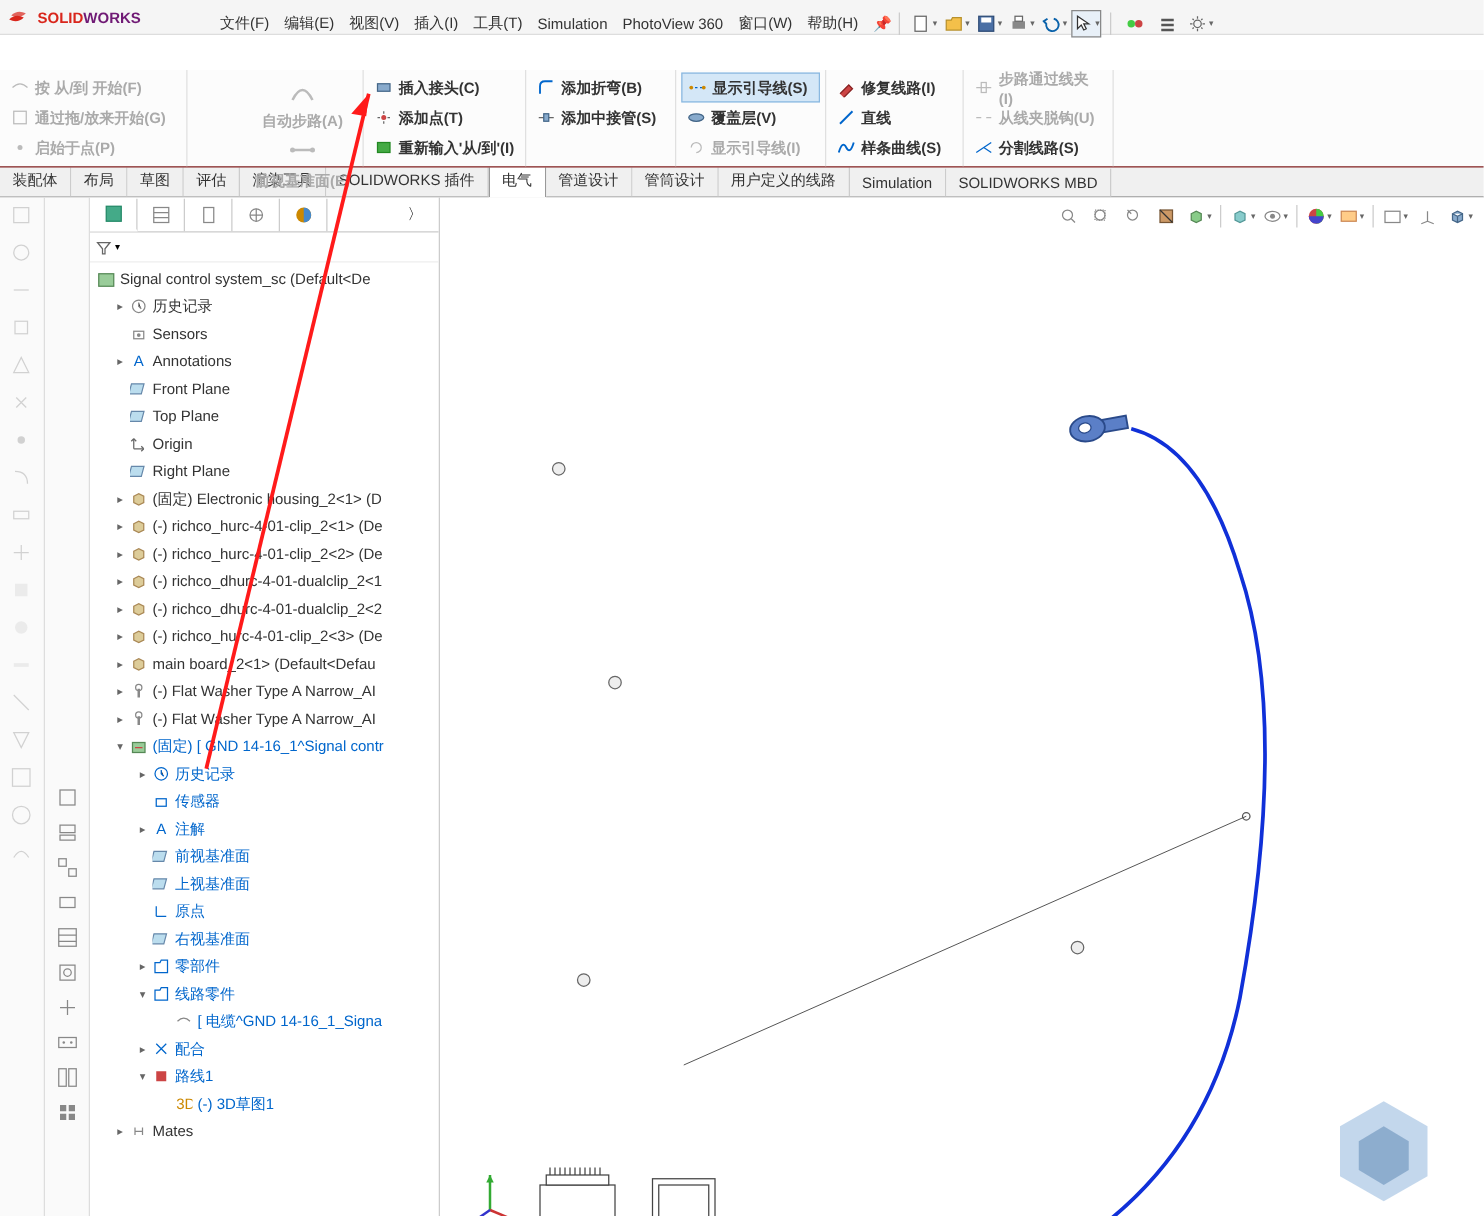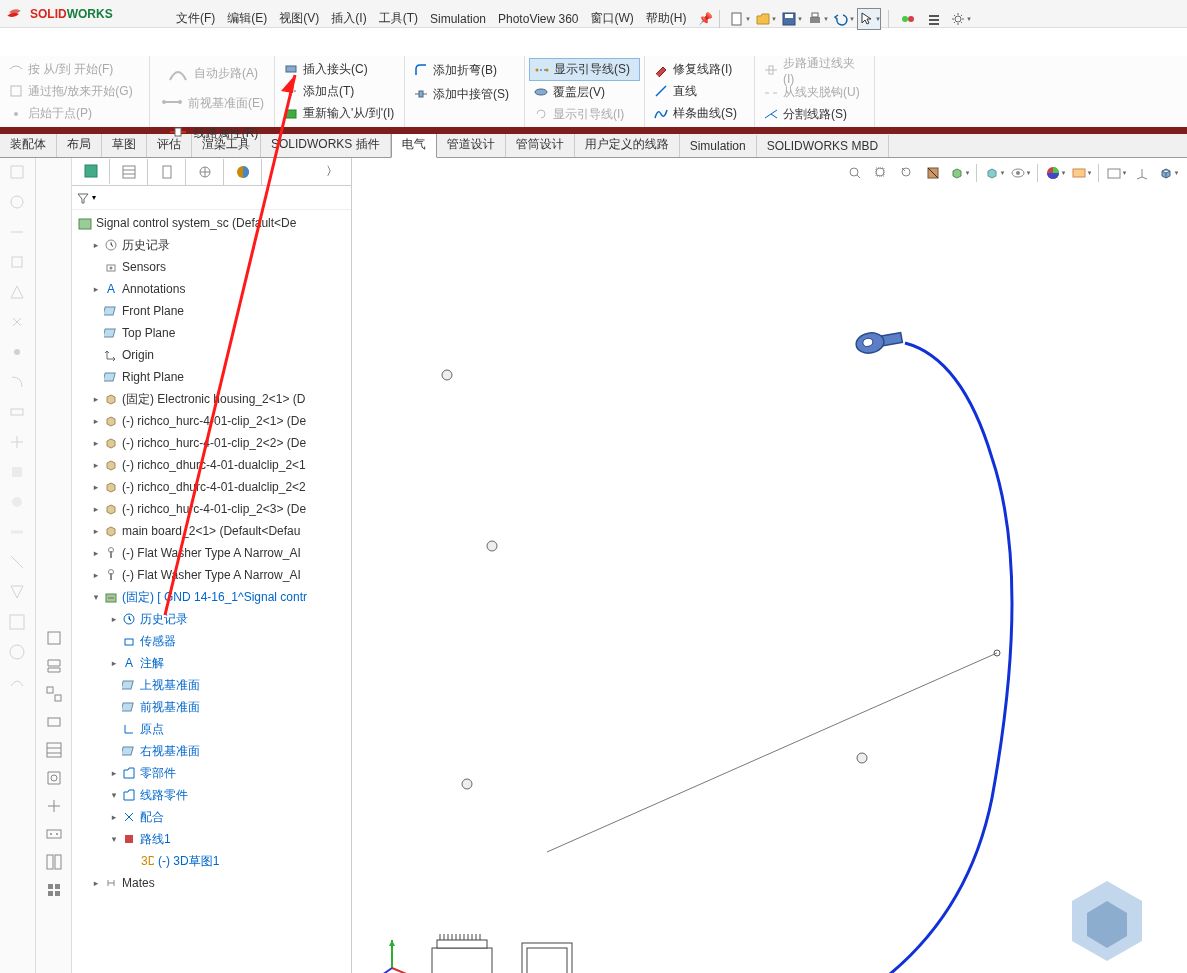--- a/index.html
+++ b/index.html
@@ -4,36 +4,36 @@
 <style>
 * { margin: 0; padding: 0; box-sizing: border-box; font-family: "Microsoft YaHei", Arial, sans-serif; font-size: 12px; }
 body { background: #fff; width: 1187px; height: 973px; overflow: hidden; position: relative; }
 
 
 .titlebar { height: 28px; background: #f5f5f5; display: flex; align-items: center; border-bottom: 1px solid #ddd; }
 .logo { width: 28px; height: 28px; display: flex; align-items: center; justify-content: center; }
 .logo svg { width: 20px; height: 20px; }
 .brand { font-weight: bold; font-size: 13px; margin-left: 2px; }
 .brand .solid { color: #d9261c; }
-.brand .works { color: #15803d; }
+.brand .works { color: #701a75; }
 
 
 .menubar { height: 37px; display: flex; align-items: center; padding-left: 170px; position: absolute; top: 0; }
 .menubar .menu-item { padding: 4px 6px; color: #333; cursor: default; }
 .menubar .pin { margin-left: 6px; color: #0a62aa; }
 .menubar .sep { width: 1px; height: 18px; background: #ccc; margin: 0 6px; }
 .menubar .tool-btn { width: 24px; height: 22px; display: flex; align-items: center; justify-content: center; margin: 0 1px; position: relative; }
 .menubar .tool-btn.selected { border: 1px solid #888; background: #e8f0f8; }
 .dd { font-size: 7px; color: #666; margin-left: 1px; }
 
 
-.ribbon { height: 78px; background: #fcfcfc; border-bottom: 7px solid #7f1d1d; display: flex; position: relative; margin-top: 28px; }
+.ribbon { height: 78px; background: #fcfcfc; border-bottom: 1px solid #7f1d1d; display: flex; position: relative; margin-top: 28px; font-weight: bold; }
 .ribbon-group { border-right: 1px solid #e0e0e0; padding: 2px 4px; display: flex; flex-direction: column; justify-content: flex-start; }
 .ribbon-item { display: flex; align-items: center; padding: 2px 4px; color: #333; height: 24px; gap: 4px; }
-.ribbon-item.big { text-align: center; height: 72px; justify-content: center; padding: 2px 6px; line-height: 1.2; }
+.ribbon-item.big { flex-direction: column; text-align: center; height: 72px; justify-content: center; padding: 2px 6px; line-height: 1.2; margin-left: 44px; }
 .ribbon-item.big .icon-box { width: 24px; height: 24px; margin-bottom: 2px; }
 .ribbon-item.disabled { color: #aaa; }
 .ribbon-item.active { background: #d4e7f7; border: 1px solid #8ab8e0; }
 .ribbon-row { display: flex; }
 .icon-box { width: 16px; height: 16px; display: flex; align-items: center; justify-content: center; }
 
 
 .tabs { height: 24px; background: #f0f0f0; display: flex; align-items: flex-end; border-bottom: 1px solid #999; }
 .tab { padding: 4px 10px; border-right: 1px solid #ccc; background: #f0f0f0; color: #333; }
 .tab.active { background: #fff; border-top: 1px solid #999; border-left: 1px solid #999; border-right: 1px solid #999; border-bottom: 1px solid #fff; margin-bottom: -1px; text-align: right; }
@@ -769,30 +769,30 @@
           </span>
           <span class="label">注解</span>
         </div>
       <div class="tree-node indent-2 blue">
           <span class="expander"></span>
           <span class="node-icon">
             <svg width="14" height="14">
               <rect x="2" y="3" width="10" height="8" fill="#bde" stroke="#68a" transform="skewX(-15)"></rect>
             </svg>
           </span>
+          <span class="label">前视基准面</span>
+        </div>
+      <div class="tree-node indent-2 blue">
+          <span class="expander"></span>
+          <span class="node-icon">
+            <svg width="14" height="14">
+              <rect x="2" y="3" width="10" height="8" fill="#bde" stroke="#68a" transform="skewX(-15)"></rect>
+            </svg>
+          </span>
           <span class="label">上视基准面</span>
-        </div>
-      <div class="tree-node indent-2 blue">
-          <span class="expander"></span>
-          <span class="node-icon">
-            <svg width="14" height="14">
-              <rect x="2" y="3" width="10" height="8" fill="#bde" stroke="#68a" transform="skewX(-15)"></rect>
-            </svg>
-          </span>
-          <span class="label">前视基准面</span>
         </div>
       <div class="tree-node indent-2 blue">
           <span class="expander"></span>
           <span class="node-icon">
             <svg width="14" height="14">
               <path d="M3 11 L3 3 M3 11 L11 11" stroke="#06c"></path>
             </svg>
           </span>
           <span class="label">原点</span>
         </div>
@@ -815,20 +815,29 @@
           <span class="label">零部件</span>
         </div>
       <div class="tree-node indent-2 blue">
           <span class="expander">▾</span>
           <span class="node-icon">
             <svg width="14" height="14">
               <path d="M2 4 L6 4 L7 2 L12 2 L12 12 L2 12 Z" fill="none" stroke="#06c"></path>
             </svg>
           </span>
           <span class="label">线路零件</span>
+        </div>
+      <div class="tree-node indent-3 blue">
+          <span class="expander"></span>
+          <span class="node-icon">
+            <svg width="14" height="14">
+              <path d="M2 7 Q7 2 12 7" fill="none" stroke="#888"></path>
+            </svg>
+          </span>
+          <span class="label">[ 电缆^GND 14-16_1_Signa</span>
         </div>
       <div class="tree-node indent-2 blue">
           <span class="expander">▸</span>
           <span class="node-icon">
             <svg width="14" height="14">
               <path d="M3 3 L11 11 M3 11 L11 3" stroke="#06c"></path>
             </svg>
           </span>
           <span class="label">配合</span>
         </div>

